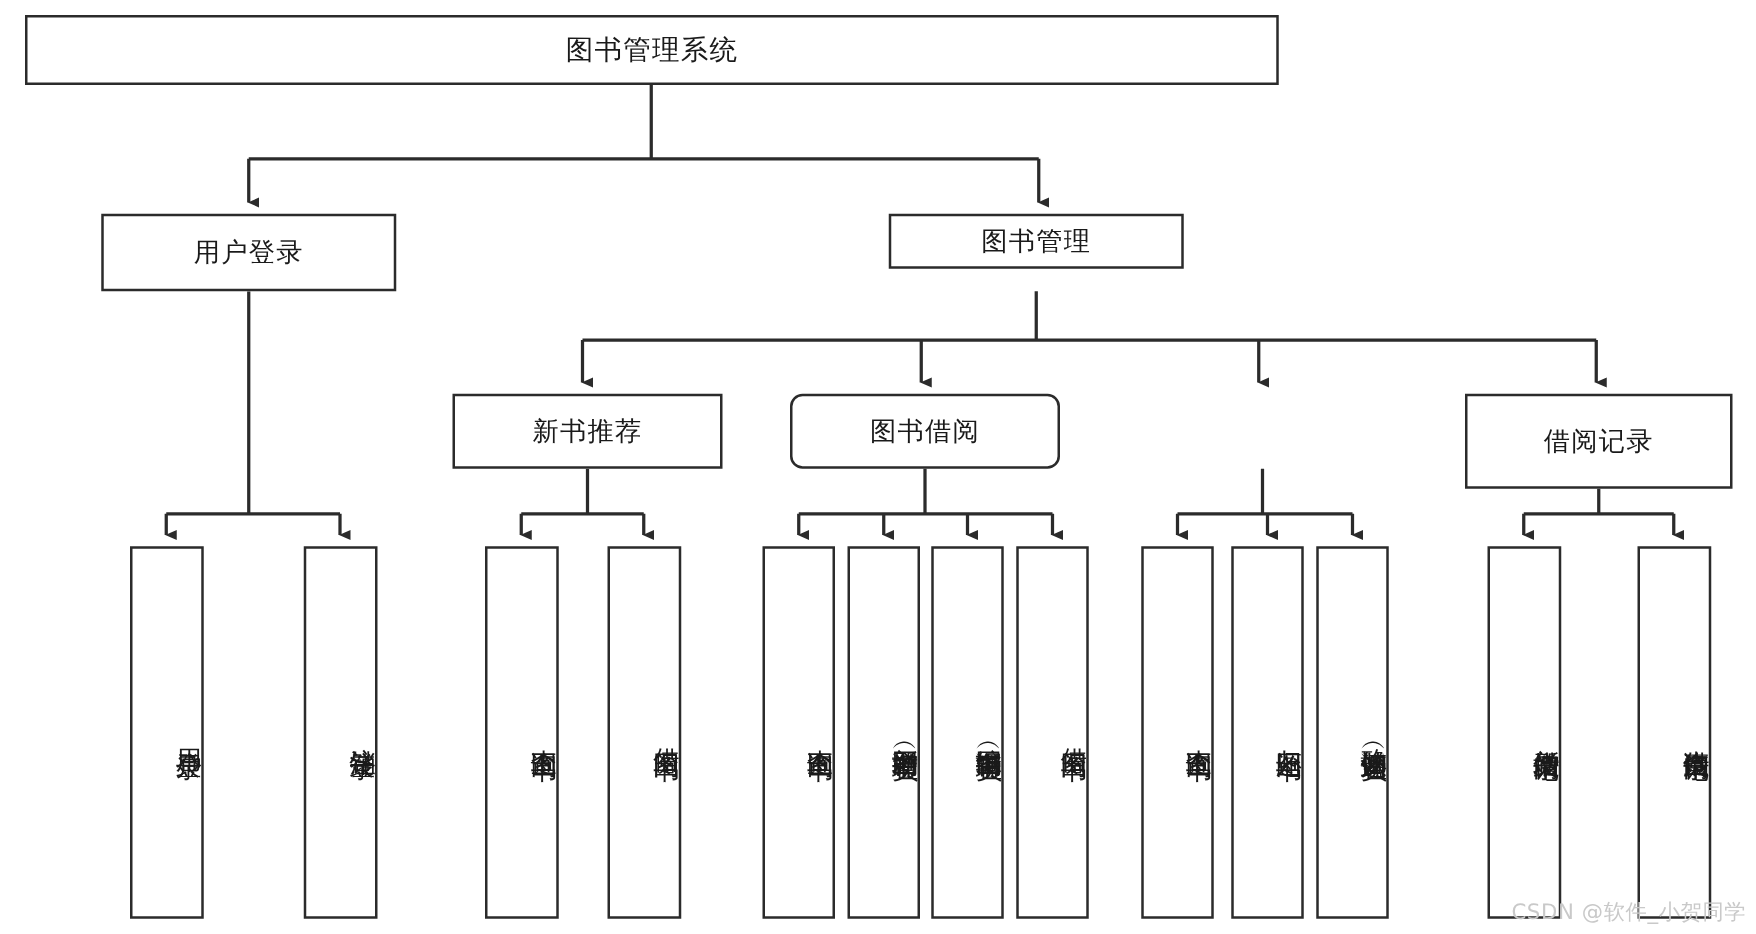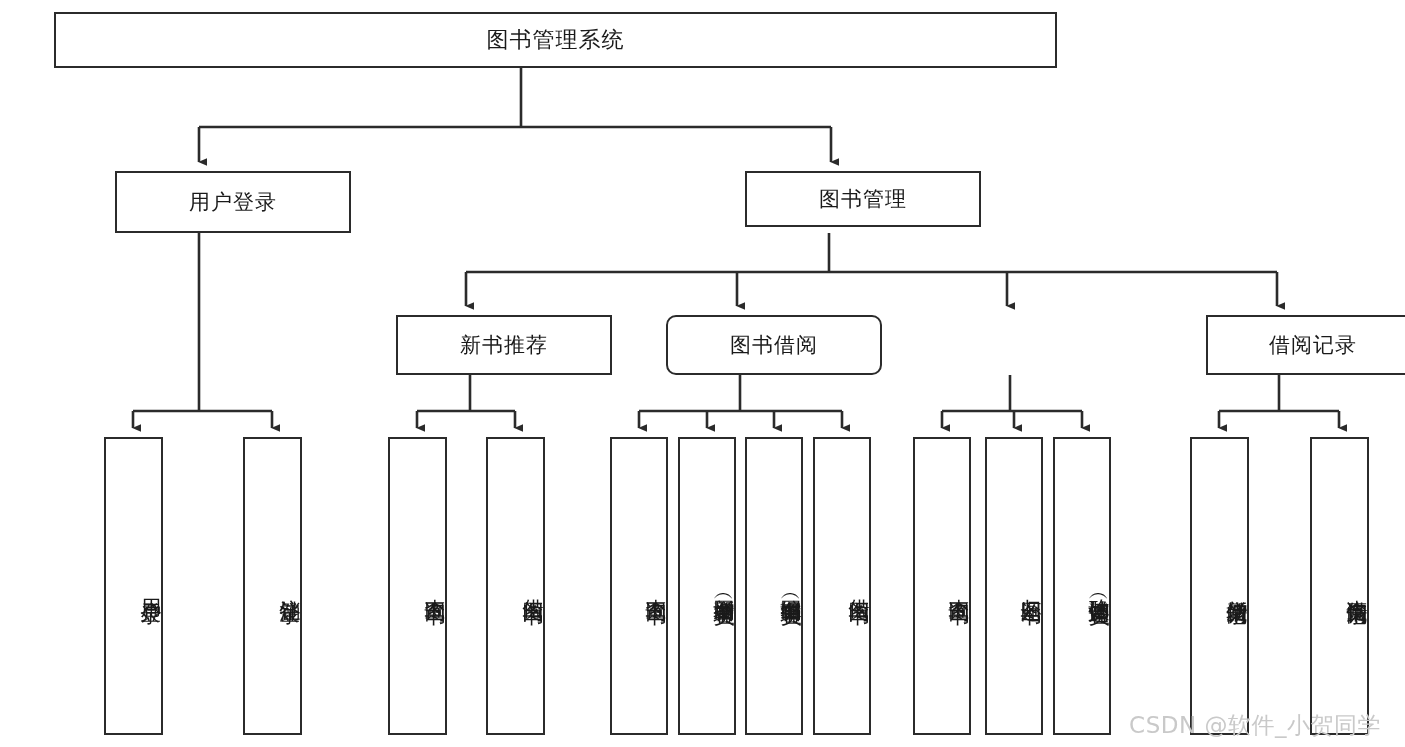--- a/index.html
+++ b/index.html
@@ -30,21 +30,20 @@
     border: 2px solid #2b2b2b;
     background: #ffffff;
     display: flex;
     align-items: center;
     justify-content: center;
     color: #1a1a1a;
   }
   .node.horiz {
     font-size: 21px;
     letter-spacing: 1px;
-    margin-left: 34px;
   }
   .node.vert {
     writing-mode: vertical-rl;
     text-orientation: upright;
     font-size: 21px;
     letter-spacing: 2px;
     line-height: 1;
     padding: 6px 0;
     align-items: flex-start;
     justify-content: center;
@@ -55,23 +54,23 @@
     white-space: nowrap;
   }
   .node.vert.tall .vtxt {
     letter-spacing: 1px;
   }
   .node.root {
     font-size: 22px;
   }
   #watermark {
     position: absolute;
-    right: 24px;
+    right: 8px;
     bottom: 6px;
-    font-size: 23px;
+    font-size: 17px;
     color: #c9c9c9;
     letter-spacing: 0.5px;
     white-space: nowrap;
     pointer-events: none;
   }
 </style>
 </head>
 <body>
 
 <div id="canvas">
@@ -127,31 +126,31 @@
     </g>
   </svg>
 
   <div class="node horiz root" style="left:20px;top:12px;width:1003px;height:56px;">
     <span>图书管理系统</span>
   </div>
 
   <div class="node horiz" style="left:81px;top:171px;width:236px;height:62px;">
     <span>用户登录</span>
   </div>
-  <div class="node horiz" style="left:711px;top:171px;width:236px;height:56px;">
+  <div class="node horiz" style="left:711px;top:171px;width:236px;height:44px;">
     <span>图书管理</span>
   </div>
 
   <div class="node horiz" style="left:362px;top:315px;width:216px;height:60px;align-items:center;">
     <span>新书推荐</span>
   </div>
   <div class="node horiz" style="left:632px;top:315px;width:216px;height:60px;border-radius:10px;">
     <span>图书借阅</span>
   </div>
-  <div class="node horiz" style="left:1172px;top:315px;width:214px;height:60px;">
+  <div class="node horiz" style="left:1172px;top:315px;width:214px;height:76px;">
     <span>借阅记录</span>
   </div>
 
   <div class="node vert" style="left:104px;top:437px;width:59px;height:298px;">
     <span class="vtxt">用户登录</span>
   </div>
   <div class="node vert" style="left:243px;top:437px;width:59px;height:298px;">
     <span class="vtxt">注销登录</span>
   </div>
 

